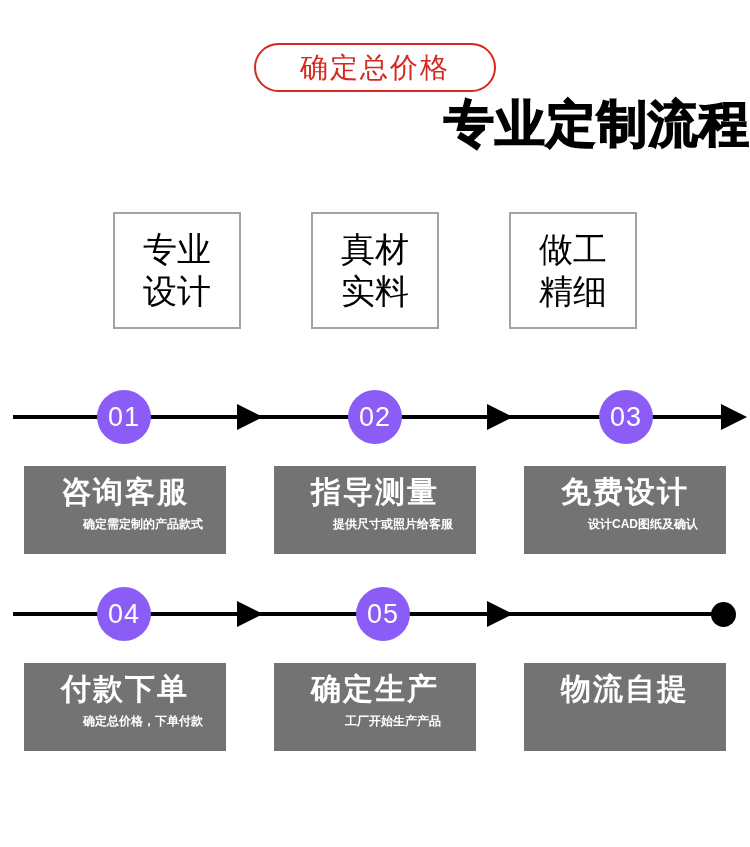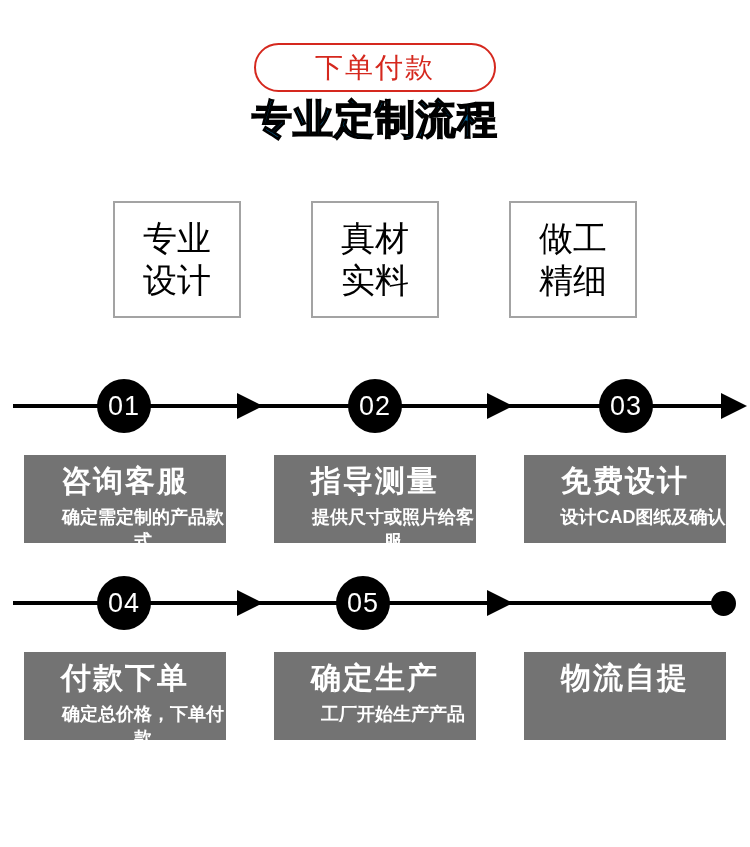--- a/index.html
+++ b/index.html
@@ -26,27 +26,27 @@
     border-radius:26px;
     color:var(--red);
     font-size:28px;font-weight:500;
     letter-spacing:2px;
     display:flex;align-items:center;justify-content:center;
   }
 
   
   .main-title{
     margin-top:5px;
-    text-align:center;
-    font-size:40px;
+    text-align:right;
+    font-size:50px;
     line-height:1.1;
     font-weight:900;
     letter-spacing:1px;
     -webkit-text-stroke:1.5px #000;
-    color:#0369a1;
+    color:#000000;
   }
 
   
   .features{
     margin-top:60px;
     display:flex;justify-content:center;gap:70px;
   }
   .feature-box{
     width:128px;height:117px;
     border:2px solid #a3a3a3;
@@ -66,21 +66,21 @@
   .flow-track.second{margin-top:32px;}
   .flow-line{
     position:absolute;top:26px;height:4px;background:#000;
     left:13px;
   }
   .flow-line.to-edge{right:8px;}
   .flow-line.to-dot{right:26px;}
   .step-circle{
     position:absolute;top:1px;
     width:54px;height:54px;border-radius:50%;
-    background:#000000;color:#fff;
+    background:#8b5cf6;color:#fff;
     display:flex;align-items:center;justify-content:center;
     font-size:27px;font-weight:400;letter-spacing:1px;
   }
   .arrow-head{
     position:absolute;top:15px;
     width:0;height:0;
     border-left:26px solid #000;
     border-top:13px solid transparent;
     border-bottom:13px solid transparent;
   }
@@ -100,32 +100,32 @@
     background:#737373;color:#fff;
     text-align:center;
     padding-top:9px;
   }
   .card-title{
     font-size:30px;font-weight:700;line-height:1.15;
     letter-spacing:2px;
   }
   .card-sub{
     margin-top:6px;
-    font-size:18px;font-weight:600;
+    font-size:12px;font-weight:600;
     letter-spacing:0;
     margin-left:36px;
   }
 </style>
 </head>
 <body>
 
 <div class="page">
 
   <div class="badge">
-    <span>下单付款</span>
+    <span>确定总价格</span>
   </div>
 
   <div class="main-title">专业定制流程</div>
 
   <div class="features">
     <div class="feature-box">专业
 设计</div>
     <div class="feature-box">真材
 实料</div>
     <div class="feature-box">做工
@@ -162,21 +162,21 @@
       <div class="card-sub">设计CAD图纸及确认</div>
     </div>
   </div>
 
   <div class="flow-track second">
     <div class="flow-line to-dot"></div>
     <div class="step-circle" style="left:97px">
         <span>04</span>
       </div>
     <div class="arrow-head" style="left:237px"></div>
-    <div class="step-circle" style="left:336px">
+    <div class="step-circle" style="left:356px">
         <span>05</span>
       </div>
     <div class="arrow-head" style="left:487px"></div>
     <div class="end-dot"></div>
   </div>
 
   <div class="cards">
     <div class="card">
       <div class="card-title">付款下单</div>
       <div class="card-sub">确定总价格，下单付款</div>

